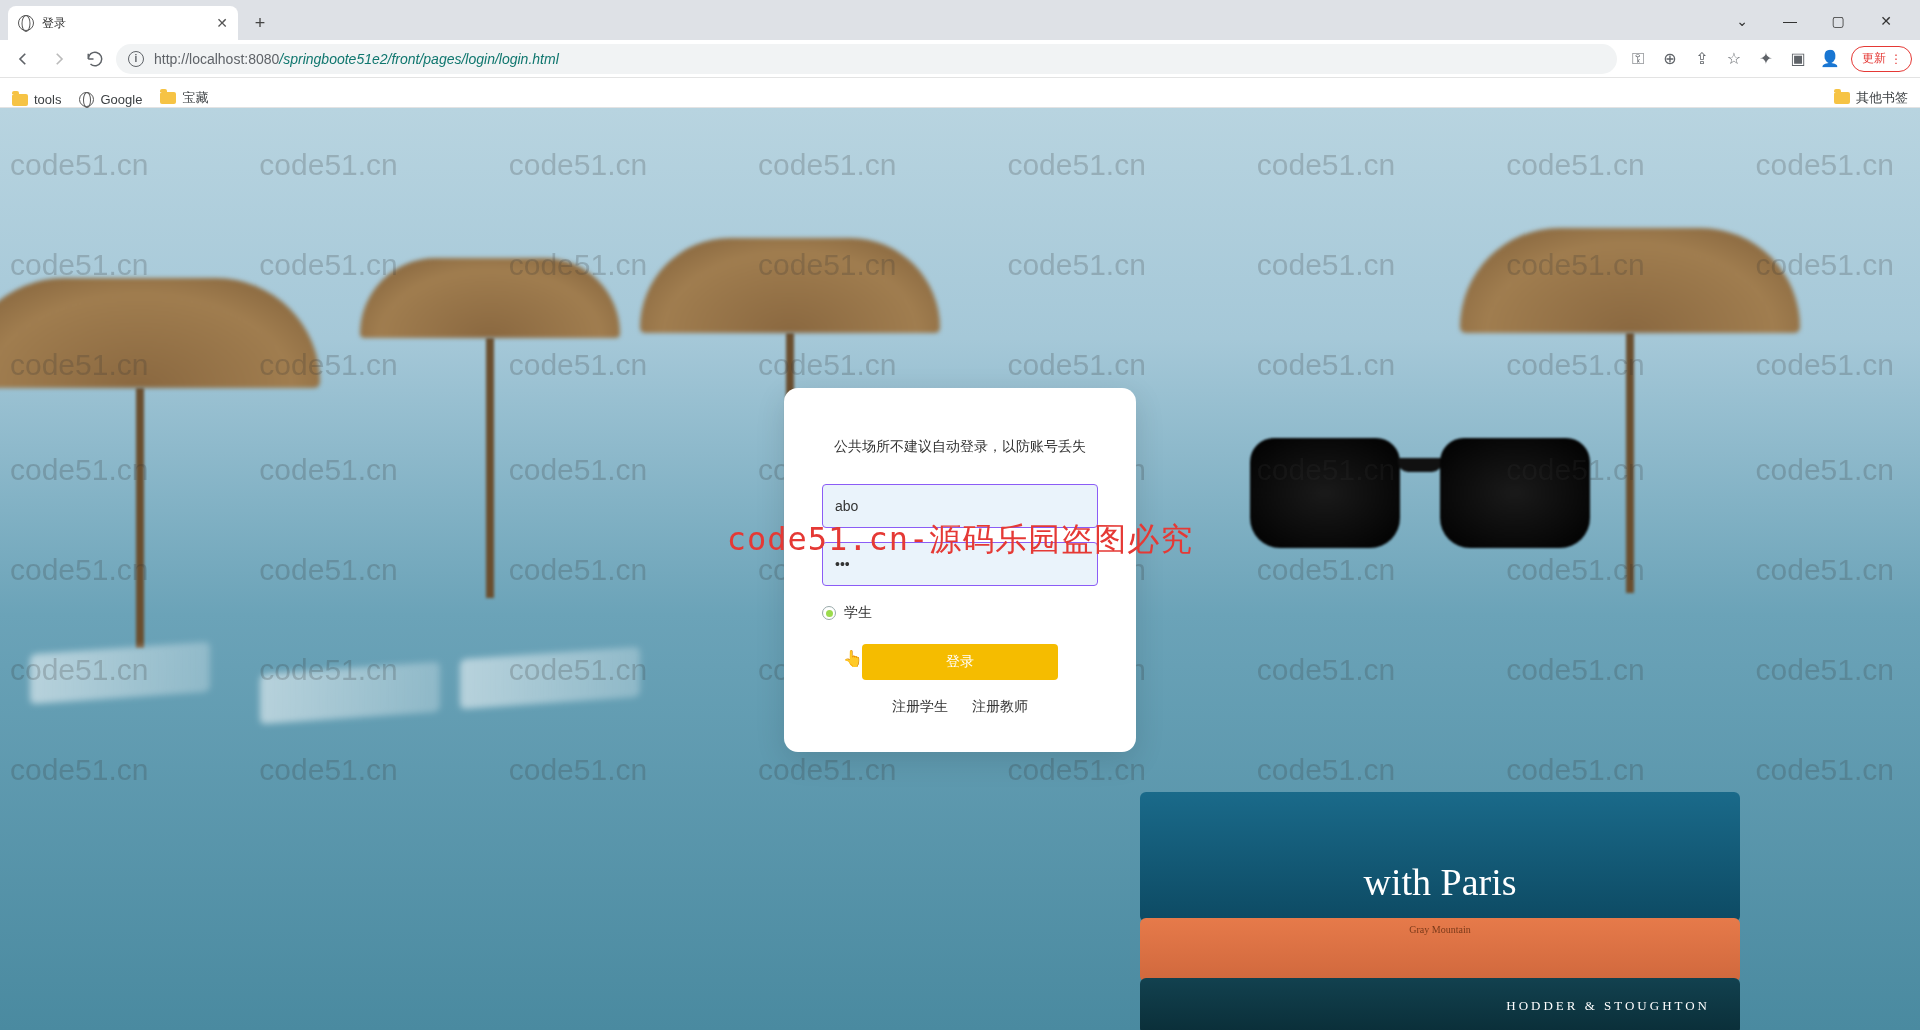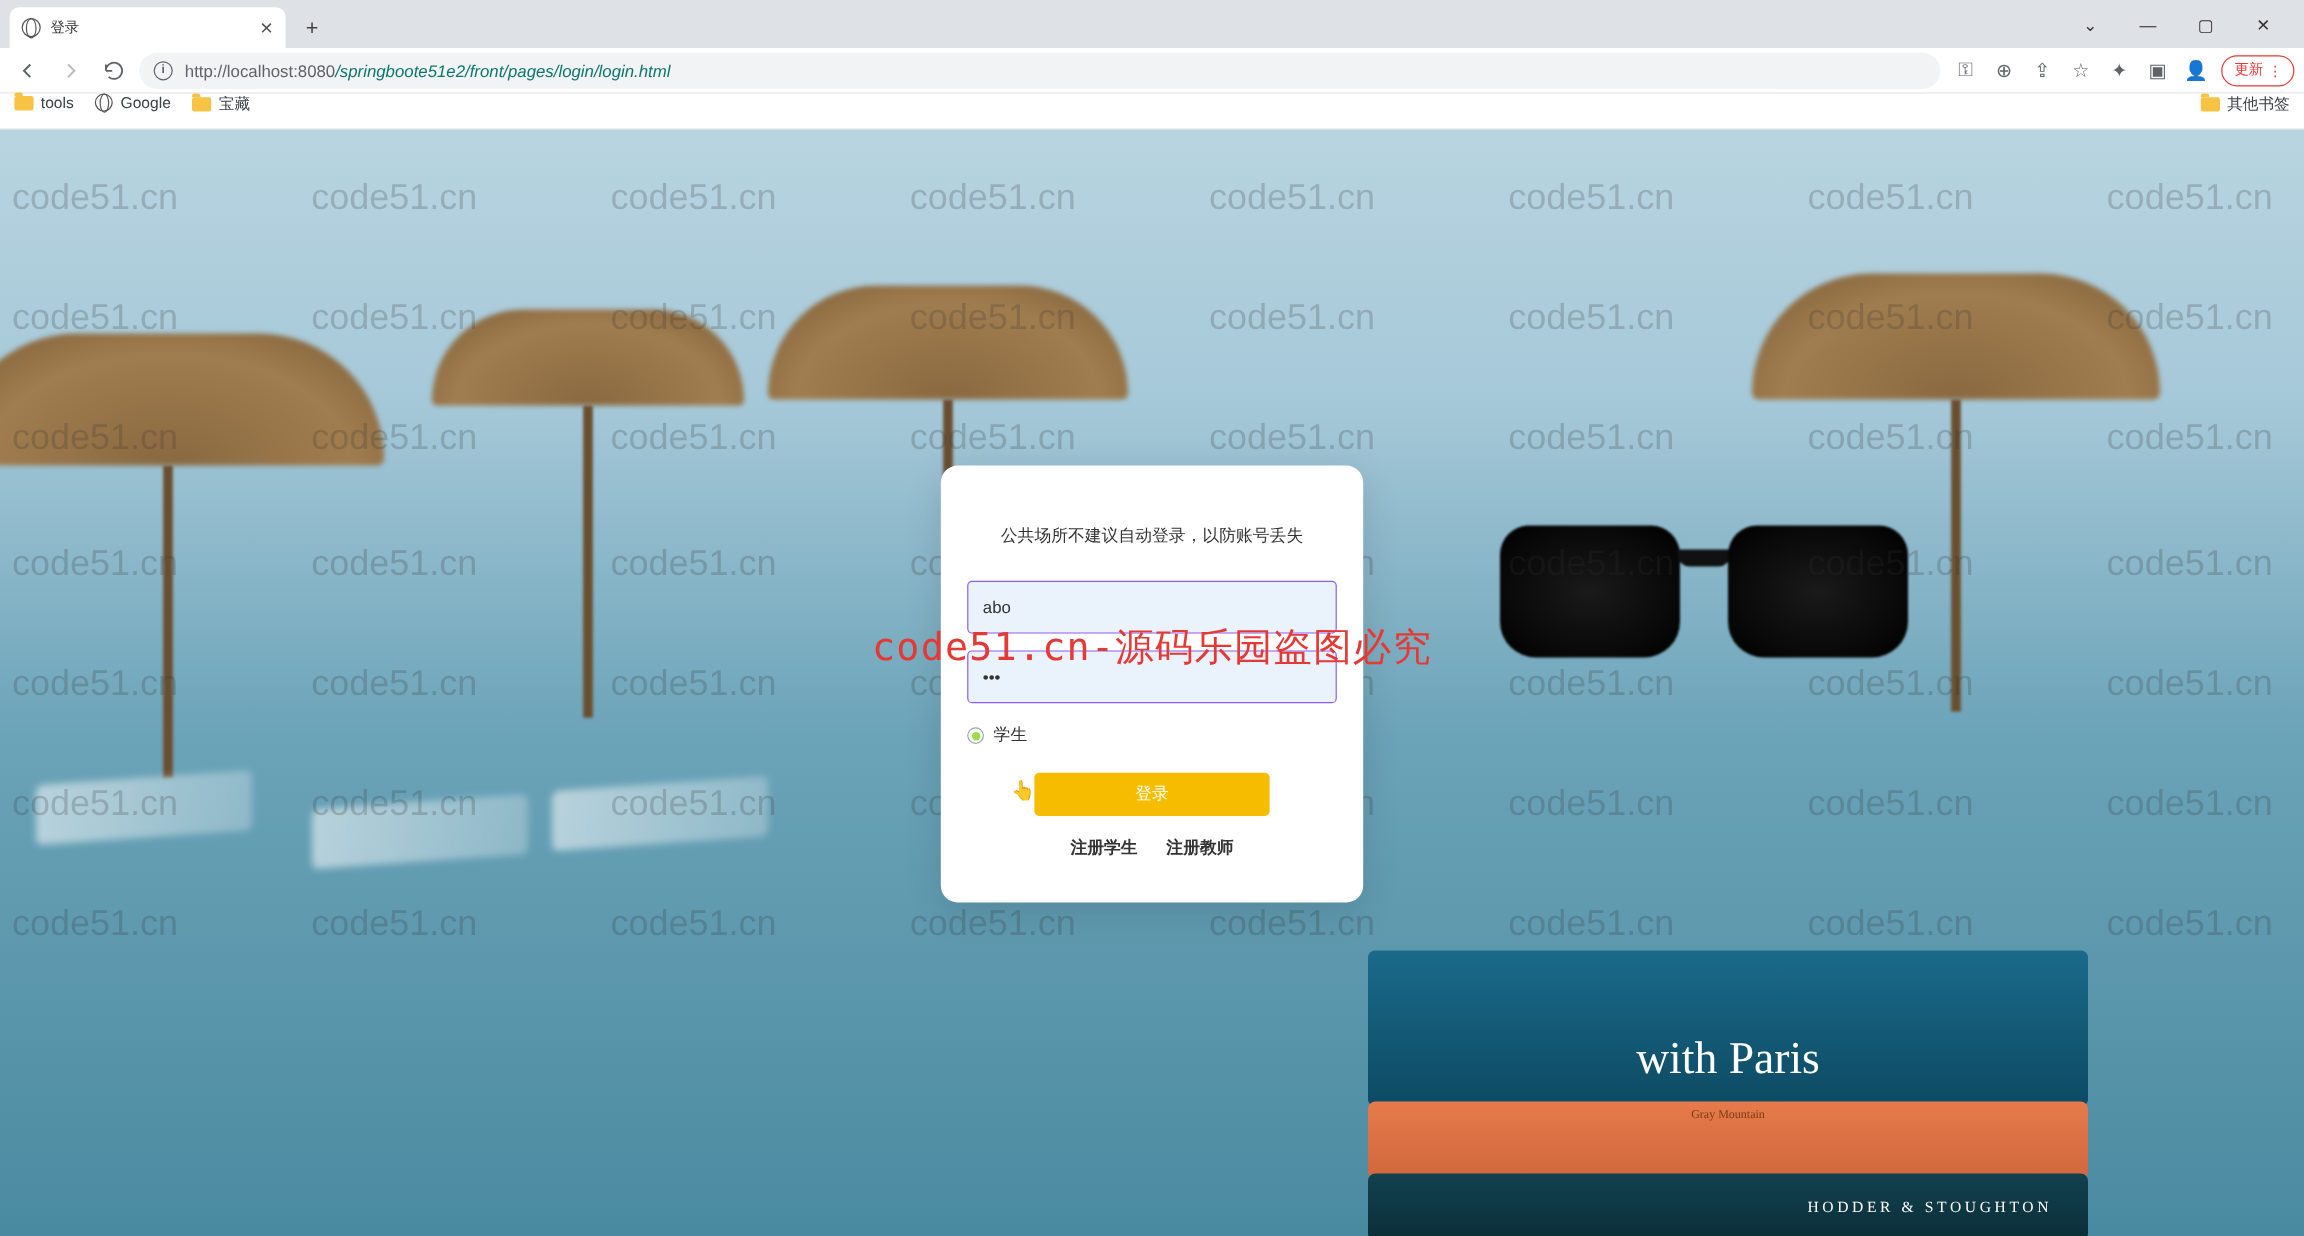--- a/index.html
+++ b/index.html
@@ -22,21 +22,21 @@
 .nav-btn svg { width: 18px; height: 18px; }
 .address-bar { flex: 1; height: 30px; background: #f1f3f4; border-radius: 15px; display: flex; align-items: center; padding: 0 12px; gap: 10px; color: #202124; font-size: 14px; }
 .addr-info { width: 16px; height: 16px; border: 1.5px solid #5f6368; border-radius: 50%; display: flex; align-items: center; justify-content: center; font-size: 10px; font-weight: bold; color: #5f6368; flex-shrink: 0; }
 .url-text { color: #5f6368; }
 .url-path { color: #0f766e; font-style: italic; }
 .tb-actions { display: flex; gap: 2px; align-items: center; }
 .tb-actions .ic { width: 30px; height: 30px; display: flex; align-items: center; justify-content: center; color: #5f6368; font-size: 16px; }
 .update-btn { border: 1px solid #e53935; color: #e53935; border-radius: 14px; height: 26px; padding: 0 10px; font-size: 12px; display: flex; align-items: center; gap: 4px; margin-left: 4px; }
 .update-btn .dots { letter-spacing: -1px; }
 
-.bookmarks-bar { background: #fff; height: 30px; display: flex; align-items: flex-start; padding: 0 12px; gap: 18px; font-size: 13px; color: #3c4043; border-bottom: 1px solid #e3e3e3; }
+.bookmarks-bar { background: #fff; height: 30px; display: flex; align-items: flex-end; padding: 0 12px; gap: 18px; font-size: 13px; color: #3c4043; border-bottom: 1px solid #e3e3e3; }
 .bm-item { display: flex; align-items: center; gap: 6px; cursor: pointer; }
 .folder-ic { width: 16px; height: 12px; background: #f6c344; border-radius: 2px; position: relative; }
 .folder-ic::before { content: ""; position: absolute; top: -3px; left: 0; width: 7px; height: 3px; background: #f6c344; border-radius: 2px 2px 0 0; }
 .globe-ic { width: 15px; height: 15px; border: 1.5px solid #555; border-radius: 50%; position: relative; flex-shrink: 0; }
 .globe-ic::before { content: ""; position: absolute; left: 50%; top: -1.5px; bottom: -1.5px; width: 6px; border: 1.5px solid #555; border-radius: 50%; transform: translateX(-50%); }
 .bm-right { margin-left: auto; }
 
 
 .page { position: relative; height: 922px; background: linear-gradient(180deg, #b8d4e0 0%, #a5c8d8 25%, #6ba3b8 55%, #4a8aa0 100%); overflow: hidden; }
 
@@ -69,28 +69,28 @@
 .glasses .lens { position: absolute; width: 150px; height: 110px; background: radial-gradient(ellipse, #1a1a1a 0%, #000 100%); border-radius: 24px 24px 30px 30px; }
 .glasses .lens.left { left: 0; }
 .glasses .lens.right { right: 0; }
 .glasses .bridge { position: absolute; left: 148px; top: 20px; width: 44px; height: 14px; background: #111; border-radius: 0 0 10px 10px; }
 
 
 .watermark { position: absolute; left: 0; right: 16px; color: rgba(50,50,50,0.22); font-size: 30px; font-family: "Segoe UI", sans-serif; pointer-events: none; display: flex; justify-content: space-between; padding: 0 10px; }
 .wm-center { position: absolute; left: 50%; top: 410px; transform: translateX(-50%); color: #e53935; font-size: 32px; font-family: "Microsoft YaHei", monospace; letter-spacing: 1px; z-index: 30; white-space: nowrap; }
 
 
-.login-card { position: absolute; left: 50%; top: 280px; transform: translateX(-50%); width: 352px; background: #fff; border-radius: 14px; padding: 50px 22px 36px; box-shadow: 0 8px 30px rgba(0,0,0,0.12); z-index: 20; }
+.login-card { position: absolute; left: 50%; top: 280px; transform: translateX(-50%); width: 352px; background: #fff; border-radius: 14px; padding: 50px 38px 36px; box-shadow: 0 8px 30px rgba(0,0,0,0.12); z-index: 20; }
 .login-card .warn { font-size: 14px; color: #333; text-align: center; margin-bottom: 28px; }
 .login-card input { width: 100%; height: 44px; border: 1px solid #8b5cf6; border-radius: 4px; background: #eaf3fb; padding: 0 12px; font-size: 14px; margin-bottom: 14px; outline: none; color: #333; }
 .role { display: flex; align-items: center; gap: 8px; font-size: 14px; color: #333; margin-top: 4px; margin-bottom: 22px; }
 .radio { width: 14px; height: 14px; border: 1.5px solid #9aa; border-radius: 50%; display: inline-flex; align-items: center; justify-content: center; }
 .radio .dot { width: 7px; height: 7px; background: #9bdb4d; border-radius: 50%; }
 .login-btn { width: 196px; height: 36px; background: #f5bc00; color: #fff; border: none; border-radius: 4px; font-size: 14px; display: block; margin: 0 auto 18px; cursor: pointer; }
-.reg-links { text-align: center; font-size: 14px; color: #333; font-weight: bold; }
+.reg-links { text-align: center; font-size: 14px; color: #333; }
 .reg-links span { margin: 0 10px; cursor: pointer; }
 
 .cursor { position: absolute; left: 843px; top: 541px; font-size: 16px; z-index: 40; pointer-events: none; }
 </style>
 </head>
 <body>
 
 <div class="browser-chrome">
   <div class="tab-bar">
     <div class="tab">

